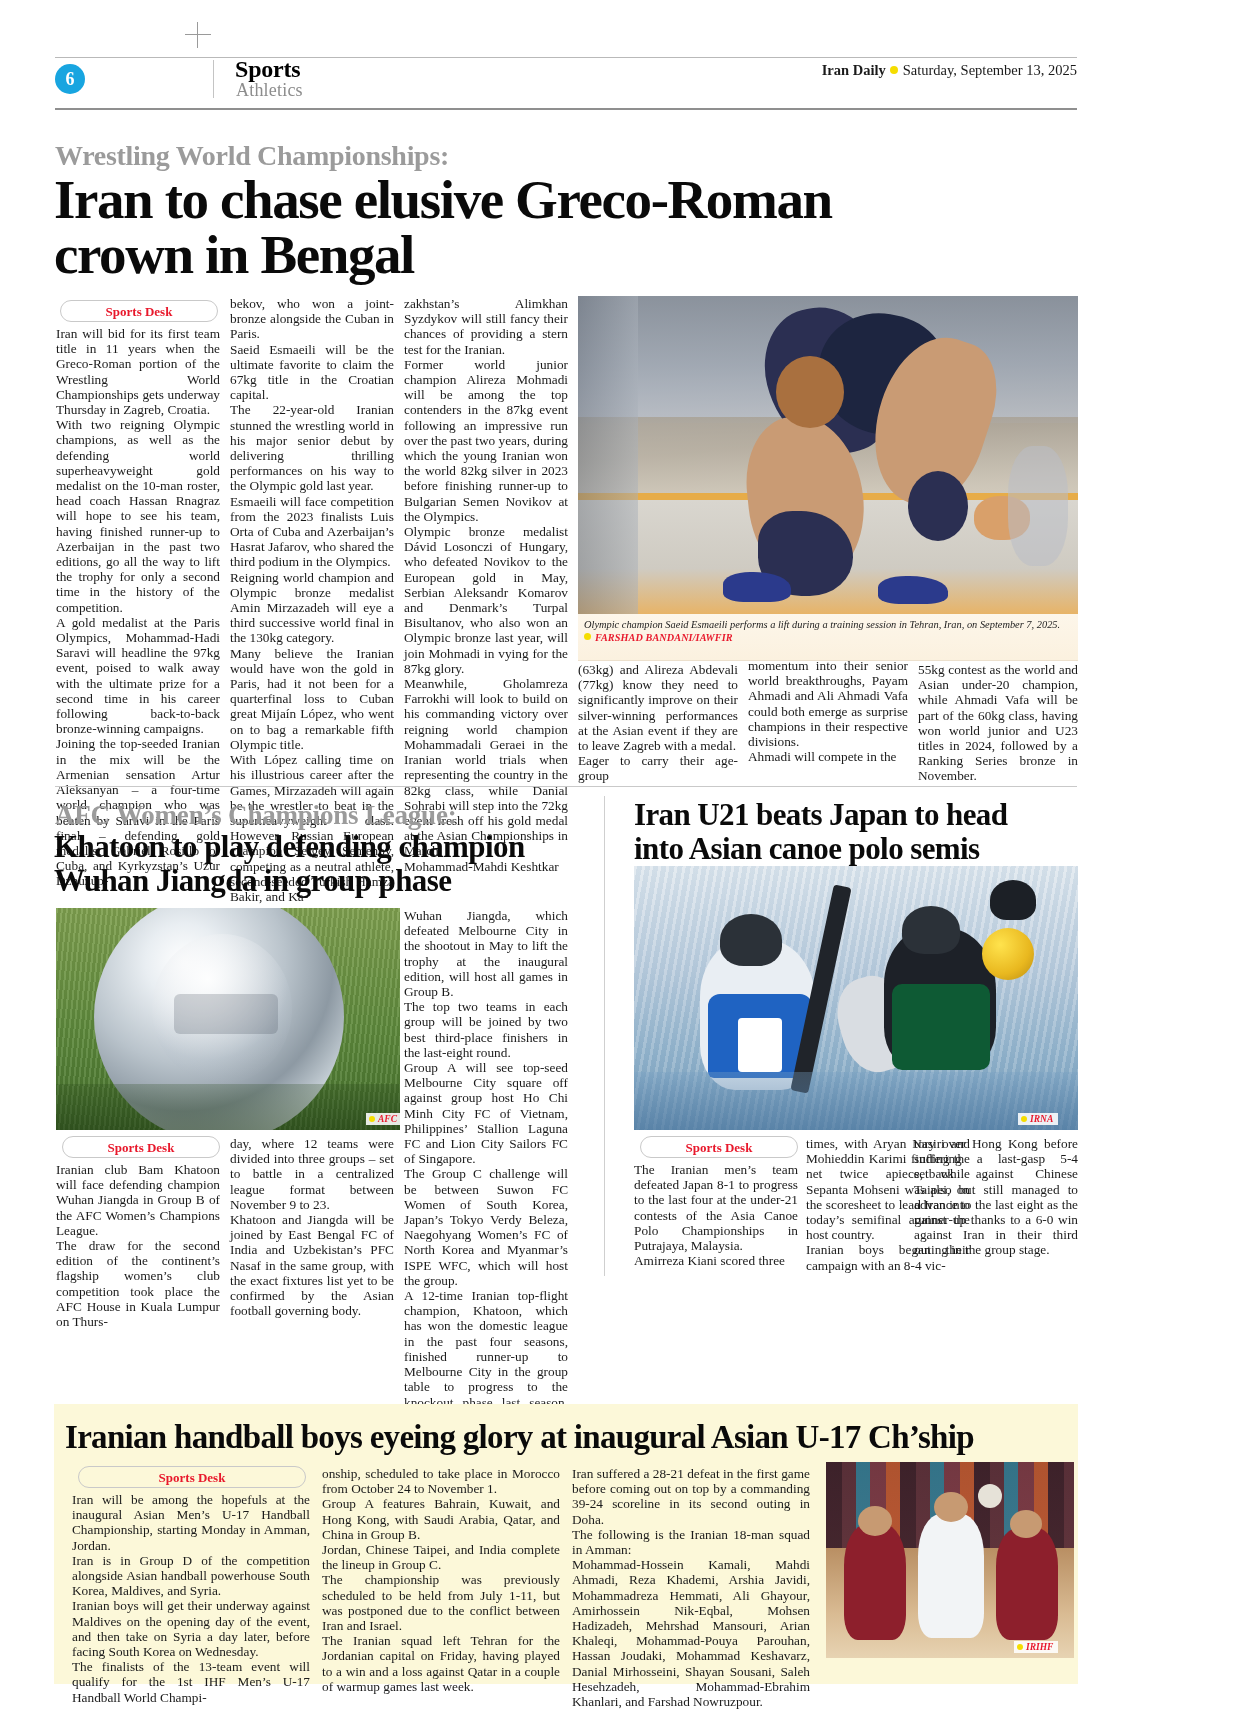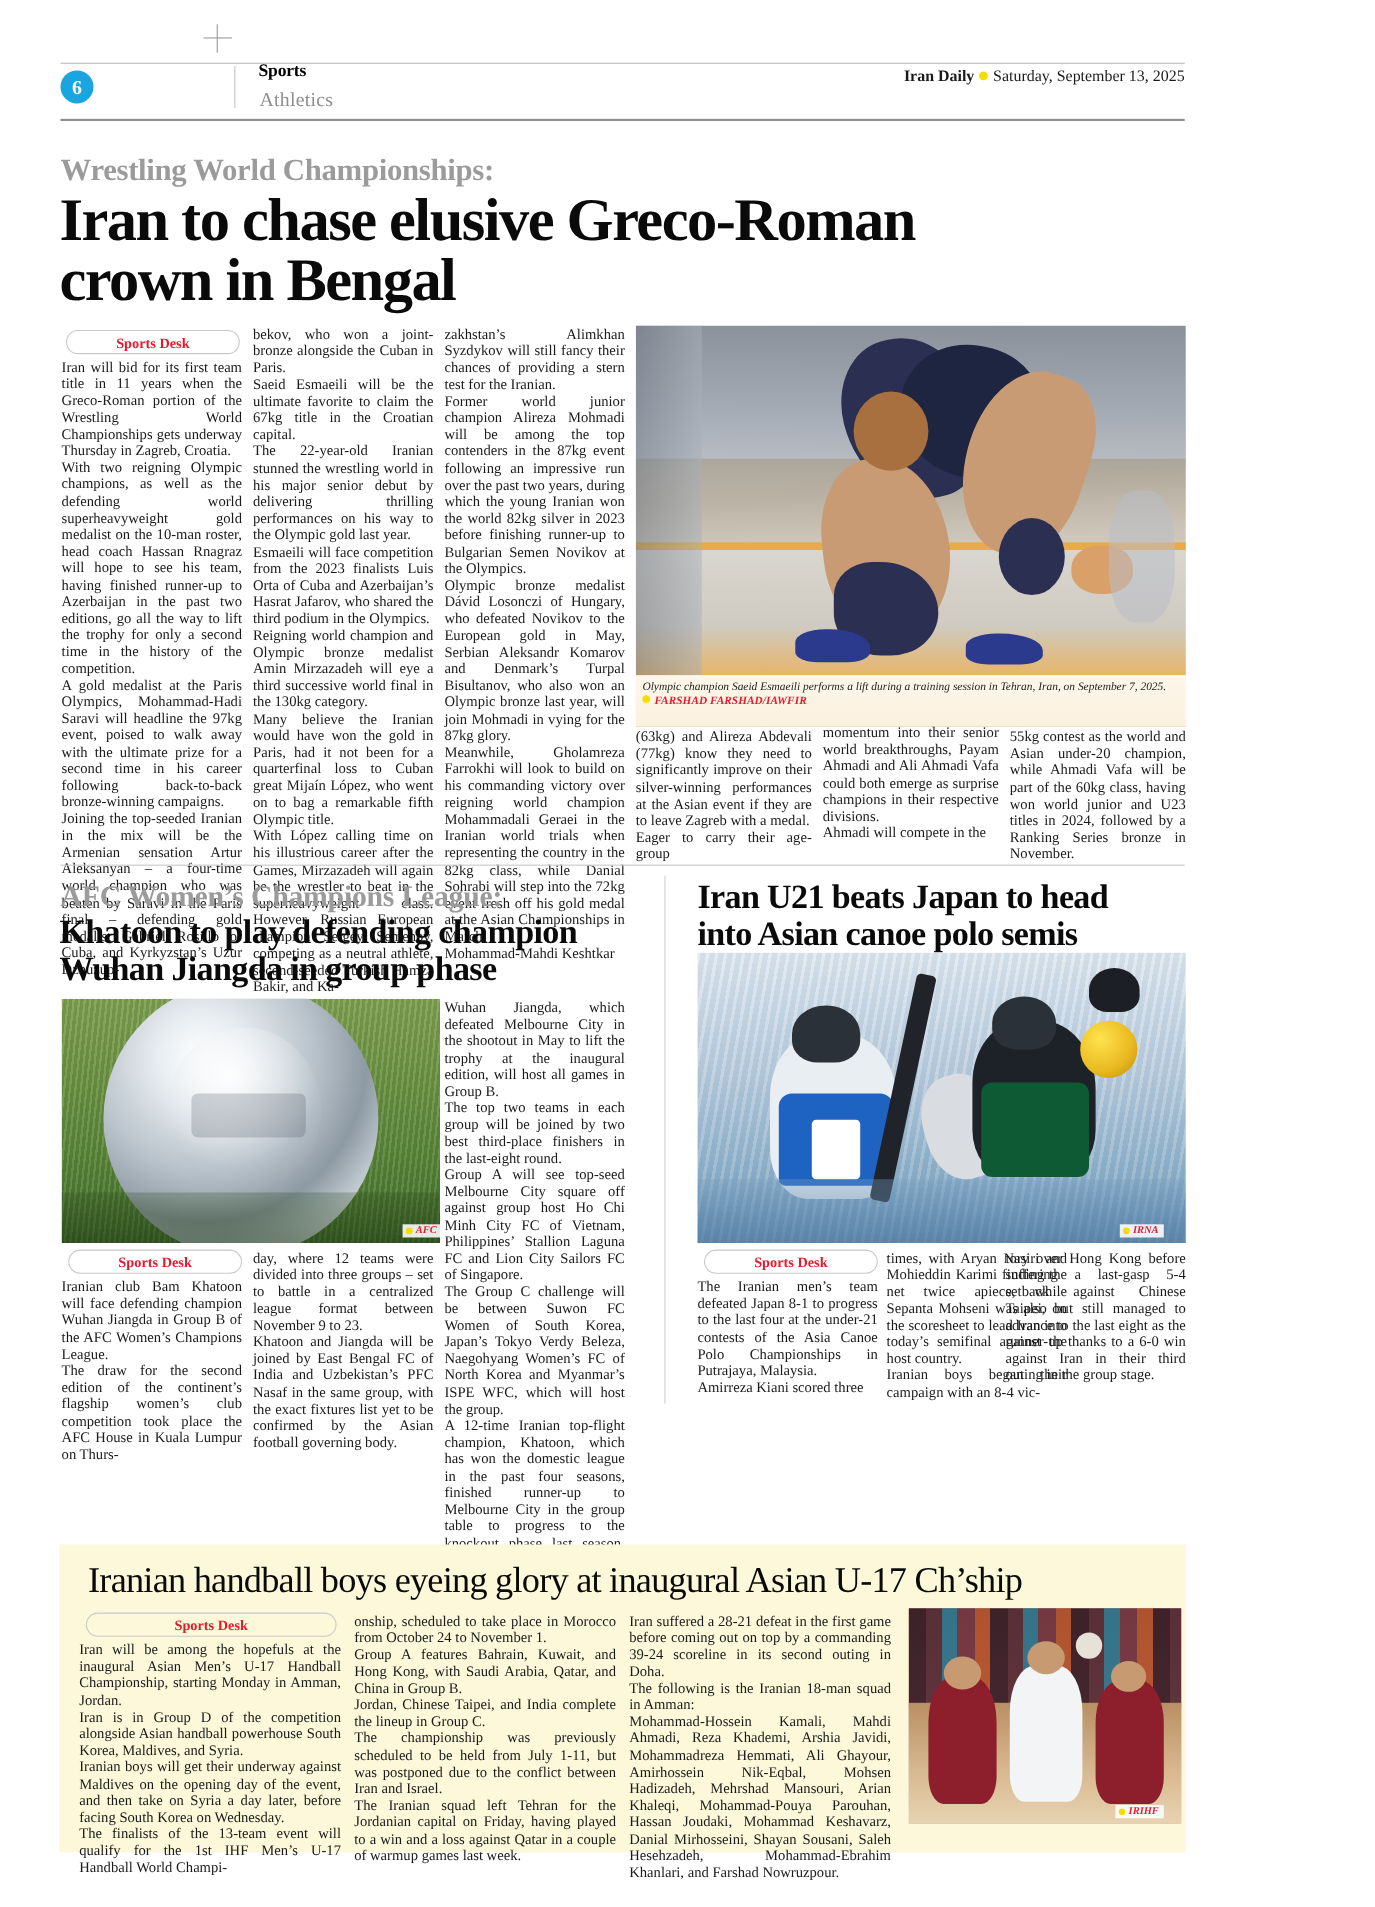--- a/index.html
+++ b/index.html
@@ -32,21 +32,21 @@
     width:30px; height:30px; border-radius:50%;
     background:#18a5e0; color:#fff;
     font-family:"Liberation Serif", serif;
     font-weight:bold; font-size:18px;
     display:flex; align-items:center; justify-content:center;
     letter-spacing:0;
   }
   .vsep { position:absolute; left:158px; top:2px; width:1px; height:38px; background:#c4c4c4; }
   .sect-title {
     position:absolute; left:180px; top:-2px;
-    font-weight:bold; font-size:16px; letter-spacing:-0.2px; color:#000;
+    font-weight:bold; font-size:24px; letter-spacing:-0.2px; color:#000;
   }
   .sect-sub {
     position:absolute; left:181px; top:22px;
     font-size:18px; color:#8d8d8d; letter-spacing:.2px;
   }
   .masthead-right {
     position:absolute; right:0px; top:4px;
     font-size:14.5px; color:#1a1a1a; white-space:nowrap;
   }
   .masthead-right .brand { font-weight:bold; }
@@ -127,22 +127,22 @@
     position:absolute; font-size:31px; line-height:34px; font-weight:bold;
     letter-spacing:-0.6px; color:#0a0a0a;
   }
 
   
   .panel {
     position:absolute; left:54px; top:1404px; width:1024px; height:280px;
     background:#fcf8d9;
   }
   .panel-head {
-    position:absolute; left:80px; top:1419px; width:990px;
-    font-size:33px; font-weight:normal; letter-spacing:-0.7px; color:#0a0a0a;
+    position:absolute; left:65px; top:1419px; width:990px;
+    font-size:33px; font-weight:bold; letter-spacing:-0.7px; color:#0a0a0a;
   }
 
   
   .ph { position:absolute; overflow:hidden; }
   .ph i { position:absolute; display:block; }
 </style>
 </head>
 <body>
 
 <div class="page">
@@ -202,21 +202,21 @@
     <i style="left:330px; top:175px; width:60px; height:70px; background:#2b2f52; border-radius:50%;"></i>
     <i style="left:145px; top:276px; width:68px; height:30px; background:#2b3a8c; border-radius:40% 55% 30% 30%;"></i>
     <i style="left:300px; top:280px; width:70px; height:28px; background:#2b3a8c; border-radius:40% 55% 30% 30%;"></i>
     <i style="left:396px; top:200px; width:56px; height:44px; background:#d9a06a; border-radius:45%;"></i>
     <i style="left:430px; top:150px; width:60px; height:120px; background:#b9bdc7; border-radius:40%; opacity:.55;"></i>
     <i style="left:0; top:0; width:60px; height:100%; background:linear-gradient(90deg,#6f7783,#a9b0b9); opacity:.5;"></i>
   </div>
   <div class="capbox"></div>
   <div class="caption">Olympic champion Saeid Esmaeili performs a lift during a training session in Tehran, Iran, on September 7, 2025.</div>
   <div class="credit">
-    <span class="dot-y"></span><span>FARSHAD FARSHAD/IAWFIR</span>
+    <span class="dot-y"></span><span>FARSHAD BANDANI/IAWFIR</span>
   </div>
 
   <div class="col" style="left:578px; top:662px; width:160px; white-space:pre-line;">(63kg) and Alireza Abdevali (77kg) know they need to significantly improve on their silver-winning performances at the Asian event if they are to leave Zagreb with a medal.
 Eager to carry their age-group</div>
   <div class="col" style="left:748px; top:658px; width:160px; white-space:pre-line;">momentum into their senior world breakthroughs, Payam Ahmadi and Ali Ahmadi Vafa could both emerge as surprise champions in their respective divisions.
 Ahmadi will compete in the</div>
   <div class="col" style="left:918px; top:662px; width:160px; white-space:pre-line;">55kg contest as the world and Asian under-20 champion, while Ahmadi Vafa will be part of the 60kg class, having won world junior and U23 titles in 2024, followed by a Ranking Series bronze in November.</div>
 
   <div class="hr" style="left:55px; top:786px; width:1022px;"></div>
 

